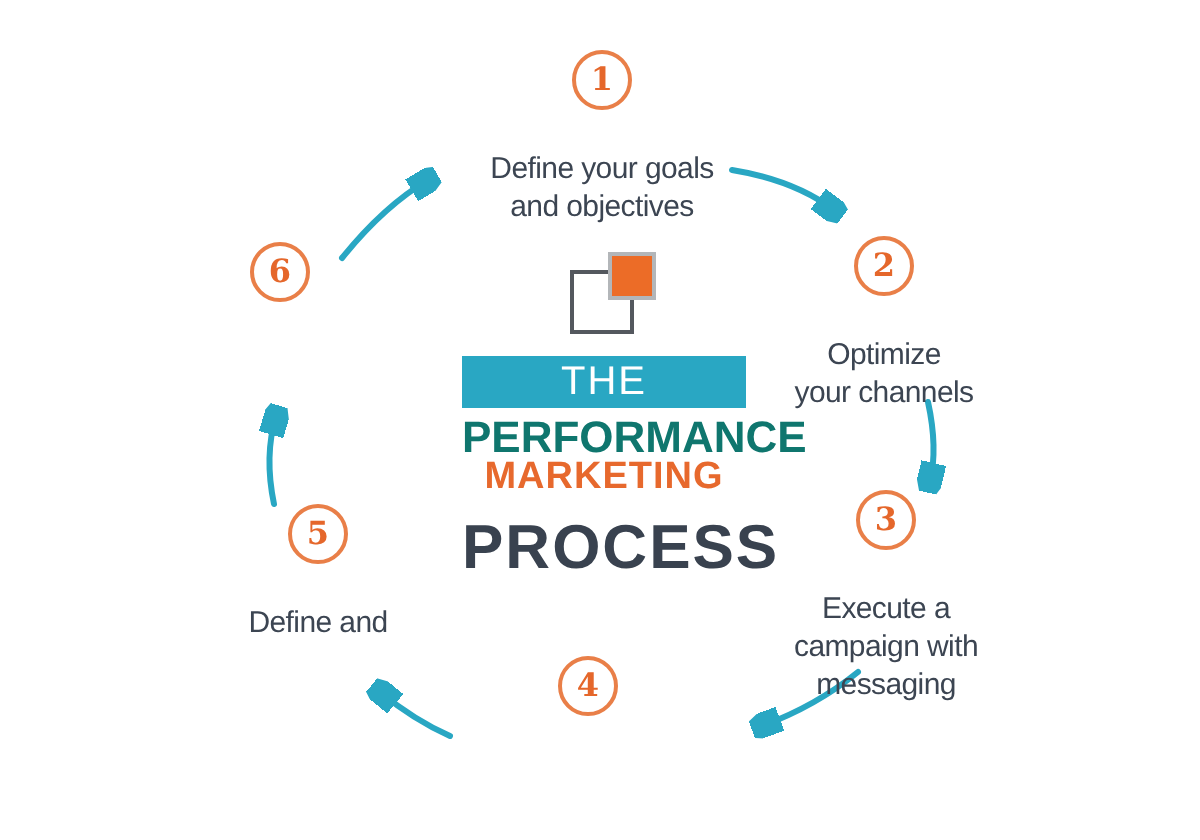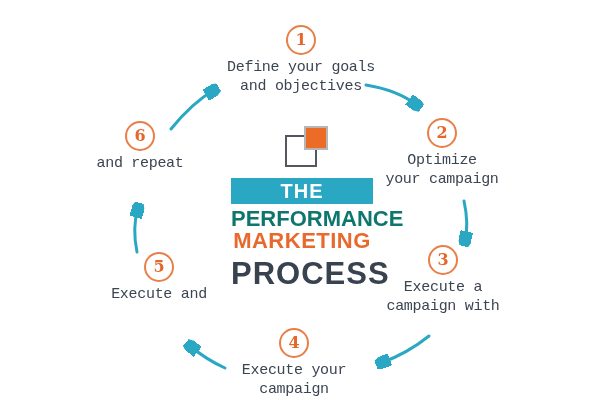--- a/index.html
+++ b/index.html
@@ -12,41 +12,41 @@
   .num-circle{
     width:30px;height:30px;border:2px solid #e97f48;border-radius:50%;
     box-sizing:border-box;margin:0 auto;display:flex;align-items:center;justify-content:center;
     background:#fff;
   }
   .num-circle span{
     font-family:"DejaVu Serif","Liberation Serif",serif;
     font-weight:bold;font-size:16px;color:#e5672b;line-height:1;
   }
   .step-label{
-    margin-top:3px;font-size:15px;line-height:19px;color:#3c4552;
-    letter-spacing:-0.3px;font-weight:400;font-family:Liberation Mono, monospace;
+    margin-top:20px;font-size:15px;line-height:19px;color:#3c4552;
+    letter-spacing:-0.3px;font-weight:400;
   }
   
   .center{position:absolute;left:231px;top:126px;width:142px;height:165px;}
   .logo-square-back{
     position:absolute;left:54px;top:9px;width:28px;height:28px;
     border:2px solid #54585e;background:#ffffff;
   }
   .logo-square-front{
     position:absolute;left:73px;top:0;width:20px;height:20px;
     border:2px solid #b3b6b9;background:#ec6c27;
   }
   .band{
     position:absolute;left:0;top:52px;width:142px;height:26px;background:#29a7c3;
-    color:#ffffff;font-weight:bold;font-size:20px;line-height:26px;text-align:center;
+    color:#ffffff;font-weight:normal;font-size:20px;line-height:26px;text-align:center;
     letter-spacing:1px;
   }
   .hl{position:absolute;left:0;width:142px;text-align:center;font-weight:bold;white-space:nowrap;}
   .hl.perf{top:80px;font-size:22px;color:#0f766e;letter-spacing:0;}
-  .hl.mark{top:102px;font-size:22px;color:#e7692d;letter-spacing:0.5px;}
+  .hl.mark{top:102px;font-size:19px;color:#e7692d;letter-spacing:0.5px;}
   .hl.proc{top:130px;font-size:31px;color:#39424f;letter-spacing:1px;}
   
   .arrows{position:absolute;left:0;top:0;pointer-events:none;}
   .arrows path{stroke:#29a7c3;stroke-width:3;fill:none;stroke-linecap:round;}
 </style>
 </head>
 <body>
 
 <div id="canvas">
 
@@ -84,55 +84,51 @@
       <div>and objectives</div>
     </div>
   </div>
 
   <div class="step" style="left:442px;top:118px">
     <div class="num-circle">
       <span>2</span>
     </div>
     <div class="step-label">
       <div>Optimize</div>
-      <div>your campaign</div>
+      <div>your channels</div>
     </div>
   </div>
 
   <div class="step" style="left:443px;top:245px">
     <div class="num-circle">
       <span>3</span>
     </div>
     <div class="step-label">
       <div>Execute a</div>
       <div>campaign with</div>
+      <div>messaging</div>
     </div>
   </div>
 
   <div class="step" style="left:294px;top:328px">
     <div class="num-circle">
       <span>4</span>
-    </div>
-    <div class="step-label">
-      <div>Execute your</div>
-      <div>campaign</div>
     </div>
   </div>
 
   <div class="step" style="left:159px;top:252px">
     <div class="num-circle">
       <span>5</span>
     </div>
     <div class="step-label">
-      <div>Execute and</div>
+      <div>Define and</div>
     </div>
   </div>
 
   <div class="step" style="left:140px;top:121px">
     <div class="num-circle">
       <span>6</span>
     </div>
     <div class="step-label">
-      <div>and repeat</div>
     </div>
   </div>
 
 </div>
 
 </body></html>

